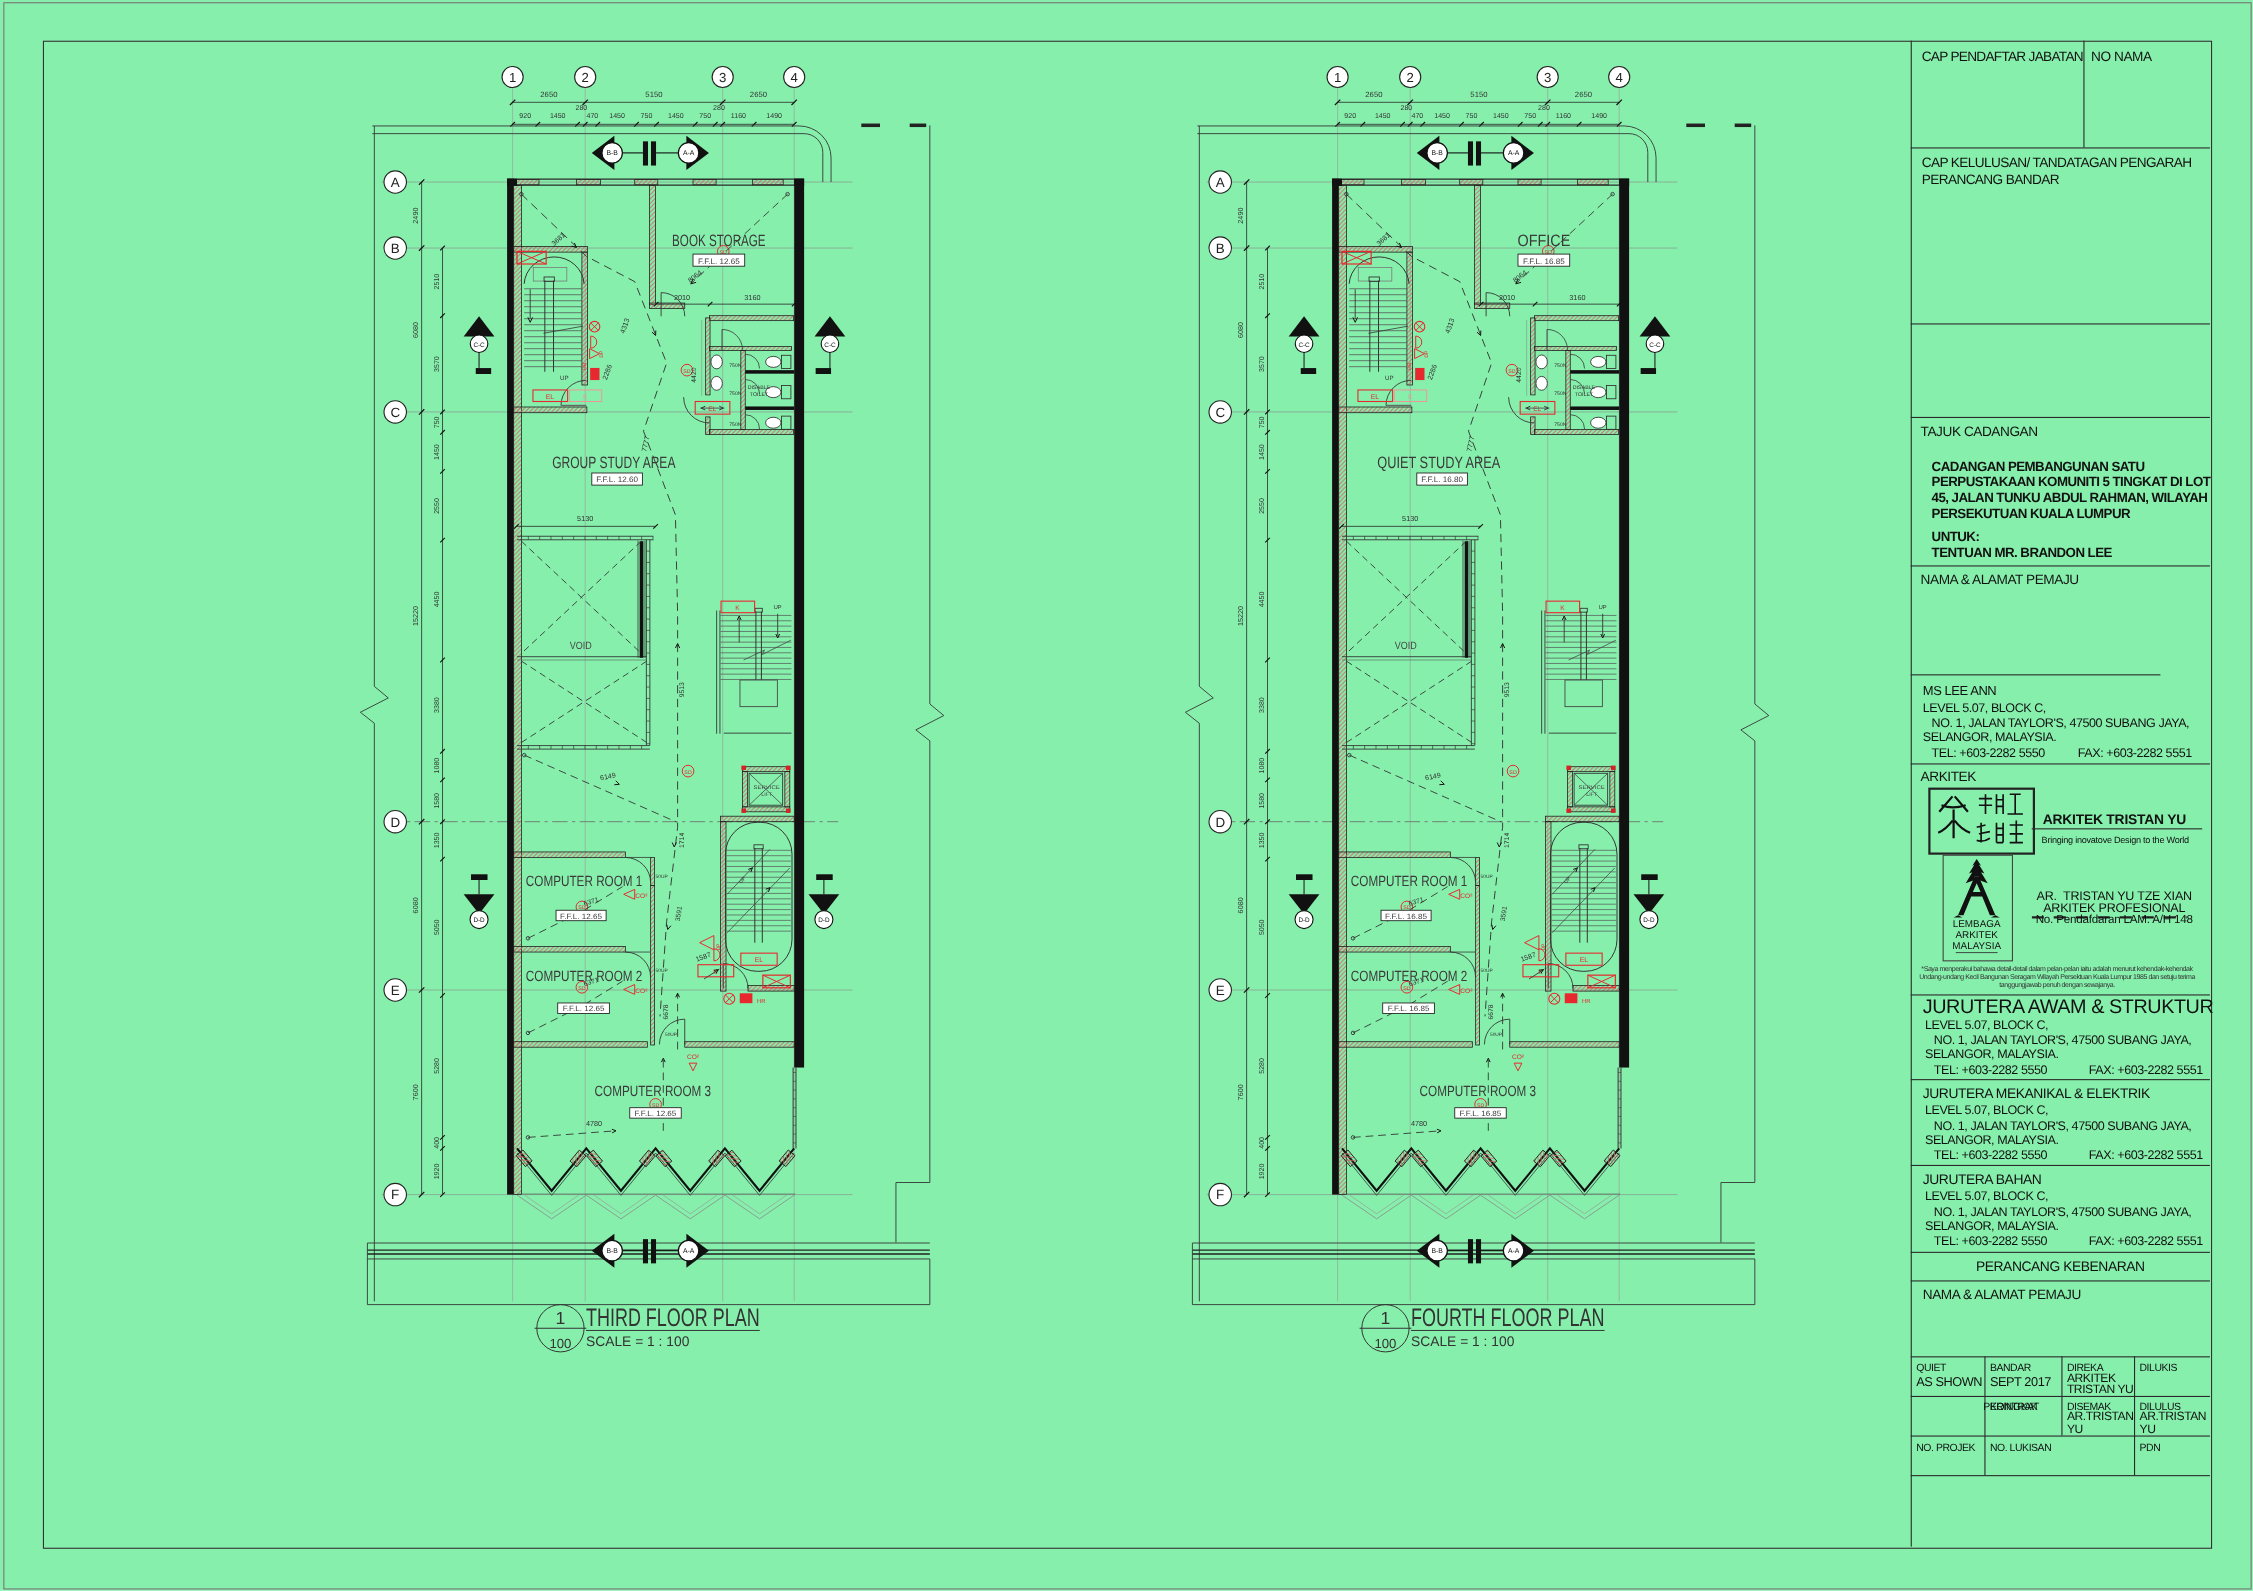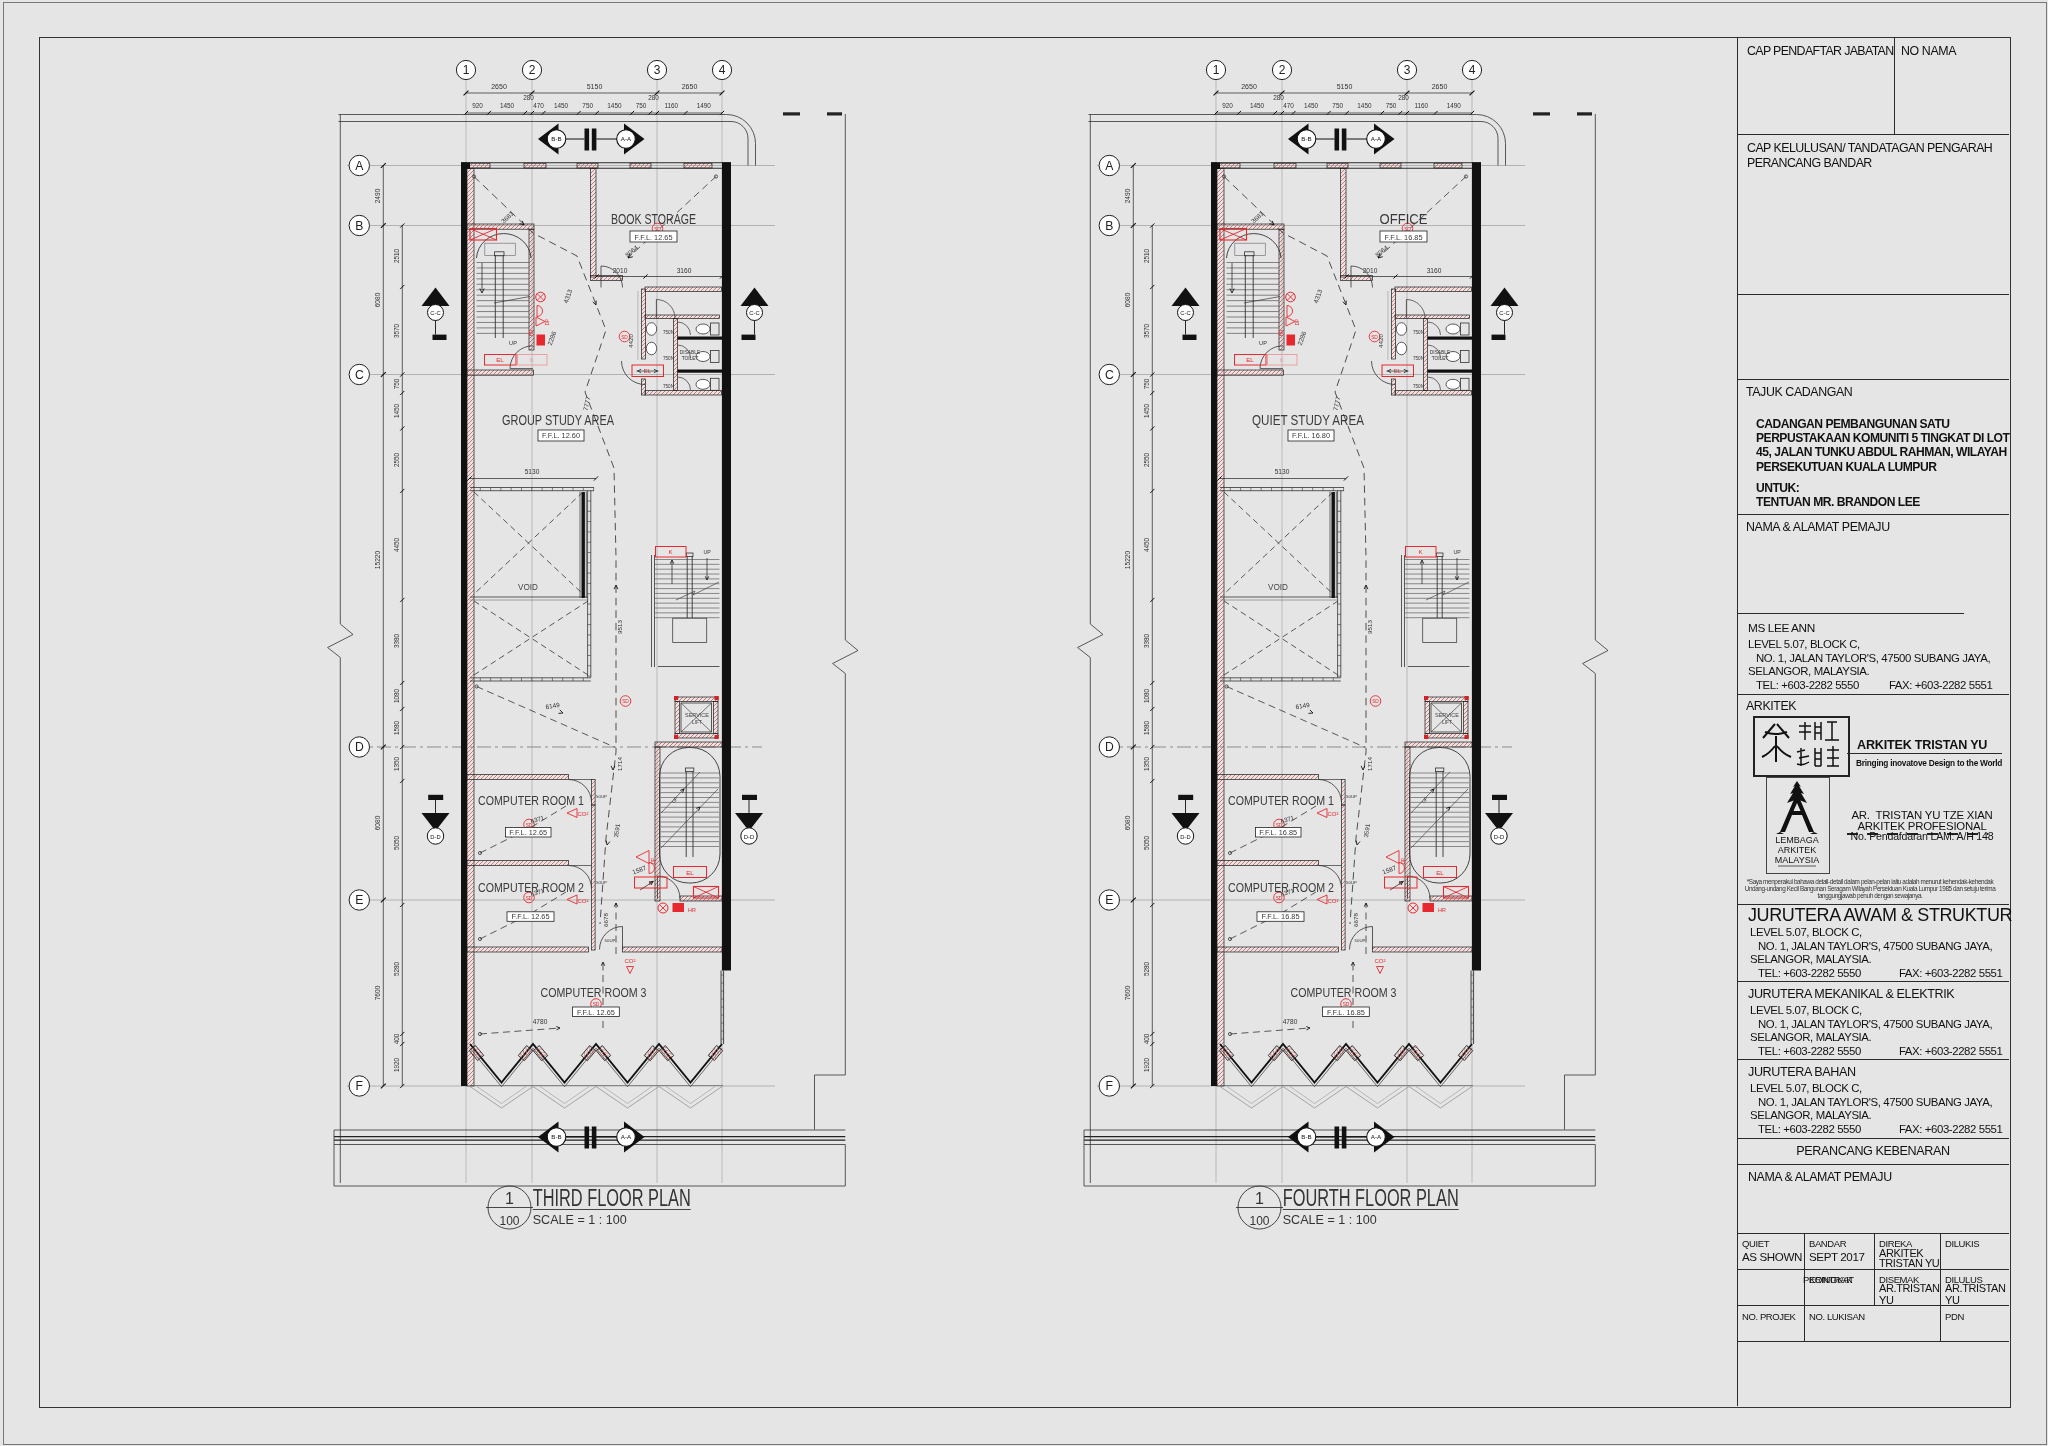--- a/index.html
+++ b/index.html
@@ -1,14 +1,14 @@
 <!DOCTYPE html>
 <html><head><meta charset="utf-8"><style>
 html,body{margin:0;padding:0}
-.page{position:relative;width:2048px;height:1446px;background:#e5e5e5;font-family:"Liberation Sans",sans-serif;color:#1c1c1c;overflow:hidden}
+.page{position:relative;width:2048px;height:1446px;background:#86efac;font-family:"Liberation Sans",sans-serif;color:#1c1c1c;overflow:hidden}
 .abs{position:absolute}
 .tb{position:absolute;font-size:12.4px;line-height:14.6px;color:#111;letter-spacing:-0.4px;white-space:nowrap}
 .hline{position:absolute;height:0;border-top:1.4px solid #2a2a2a}
 .vline{position:absolute;width:0;border-left:1.4px solid #2a2a2a}
 </style></head>
 <body>
 <div class="page">
 
 <div class="abs" style="left:3px;top:2px;width:2042px;height:1441px;border:1px solid #777"></div>
 
@@ -46,21 +46,21 @@
  <g stroke="#111" fill="none" stroke-width="2">
   <path d="M22 8 L10 22 M24 8 L36 22 M12 16 Q22 20 34 16 M23 20 V46 M22 30 Q16 38 9 41 M24 30 Q30 38 38 41"></path>
  </g>
  <g stroke="#111" fill="none" stroke-width="1.5">
   <path d="M52 6 V24 M46 10 H58 M46 16 H58 M62 6 V24 M68 6 V24 M62 11 H68 M62 17 H68 M74 6 H84 M79 6 V24 M72 24 H86"></path>
   <path d="M48 32 V50 M44 36 L52 34 M46 42 L56 40 M44 48 Q50 50 56 46 M62 32 V50 M68 32 V50 M62 37 H68 M62 43 H68 M62 50 H68 M74 34 H86 M80 30 V50 M74 42 H86 M74 50 H86"></path>
  </g>
 </svg>
 <div class="tb" style="left:1857px;top:738px;font-weight:bold;font-size:12.6px;letter-spacing:-0.2px">ARKITEK TRISTAN YU</div>
 <div class="hline" style="left:1847px;top:753px;width:155px;border-top-width:1.2px"></div>
-<div class="tb" style="left:1856px;top:756px;font-weight:bold;font-size:8.3px;letter-spacing:-0.25px">Bringing inovatove Design to the World</div>
+<div class="tb" style="left:1856px;top:756px;font-weight:normal;font-size:8.3px;letter-spacing:-0.25px">Bringing inovatove Design to the World</div>
 
 <div class="abs" style="left:1766px;top:777px;width:62px;height:95px;border:1px solid #444"></div>
 <svg class="abs" style="left:1766px;top:777px" width="62" height="95" viewBox="0 0 62 95">
  <g fill="#111">
   <path d="M31 4 L35 10 L33 9 L38 17 L35 16 L41 26 L33 23 L33 20 L29 20 L29 23 L21 26 L27 16 L24 17 L29 9 L27 10 Z"></path>
   <path d="M29 20 L14 55 L19 55 L26 38 L36 38 L43 55 L48 55 L33 20 Z M27.5 34 L34.5 34 L31 26 Z" fill-rule="evenodd"></path>
   <path d="M14 55 L10 57 L18 57 Z M48 55 L44 57 L52 57 Z"></path>
  </g>
  <text x="31" y="66" font-size="9" text-anchor="middle" fill="#111" font-family="Liberation Sans, sans-serif">LEMBAGA</text>
  <text x="31" y="76" font-size="9" text-anchor="middle" fill="#111" font-family="Liberation Sans, sans-serif">ARKITEK</text>

